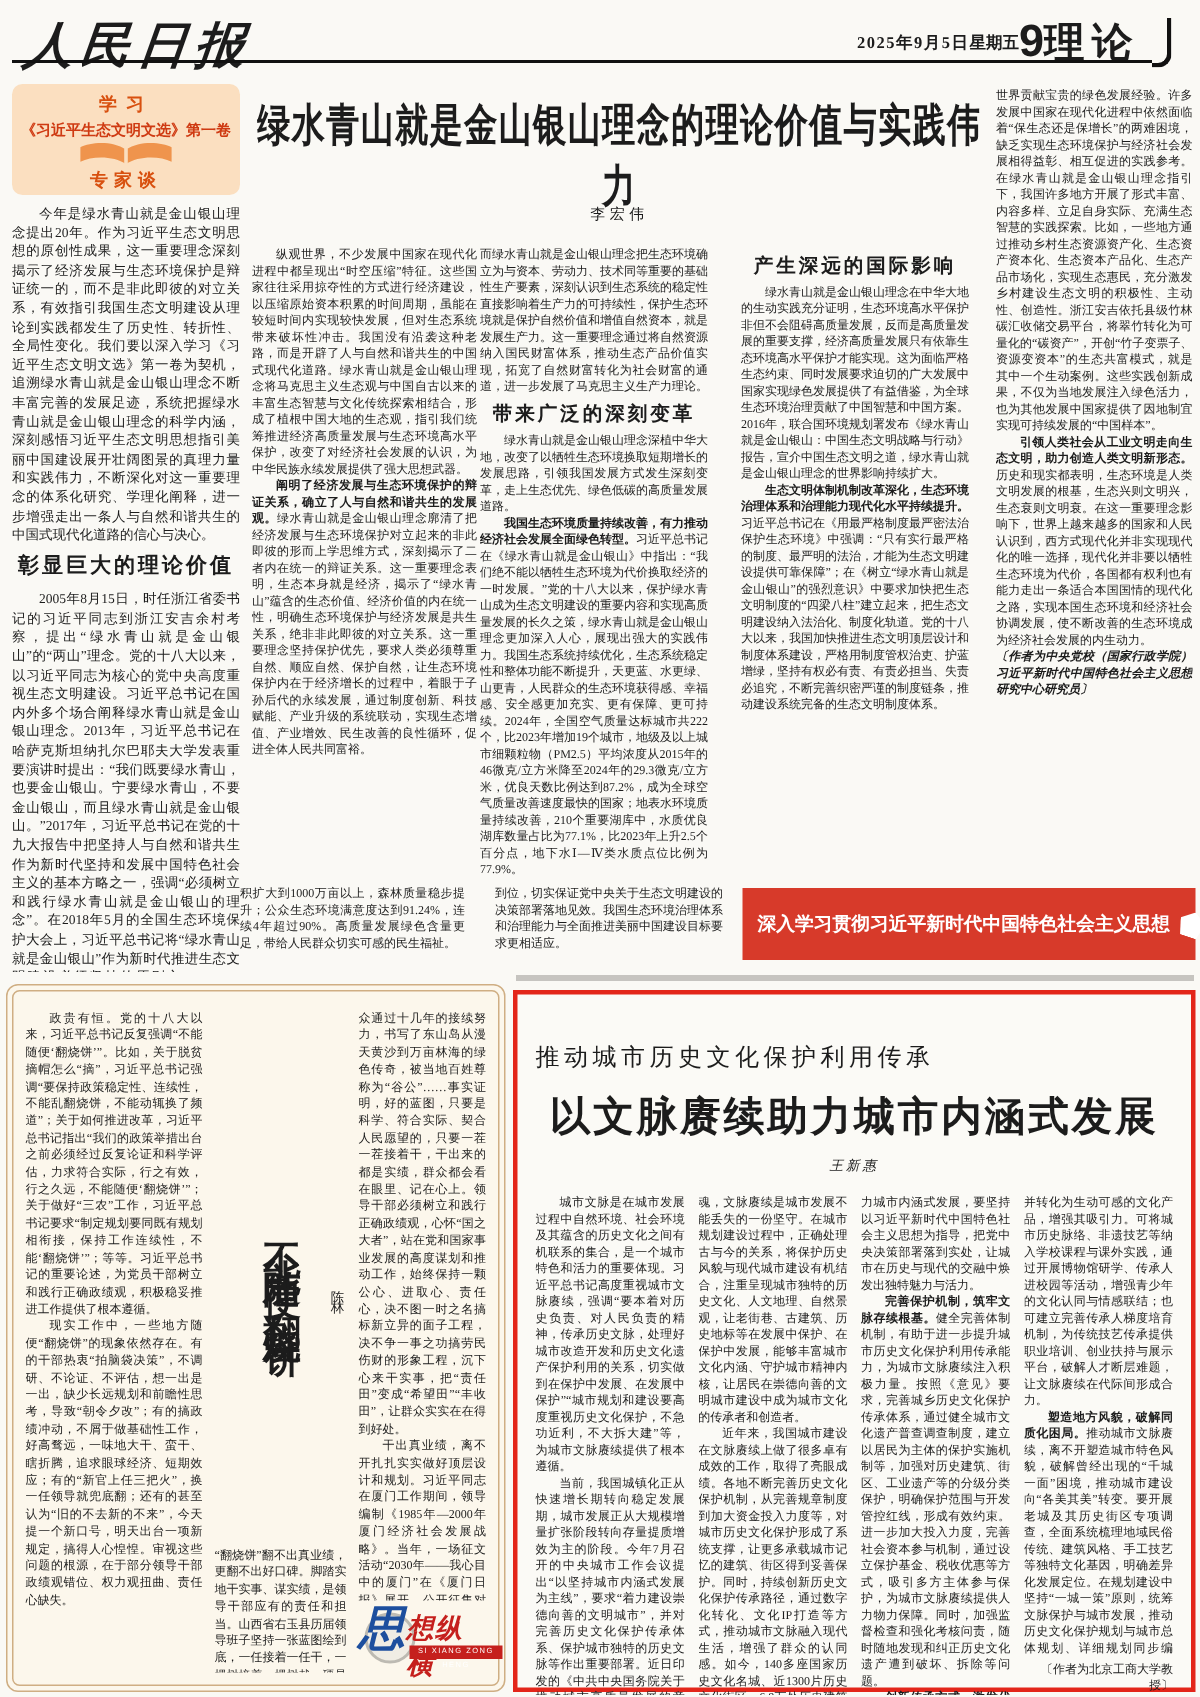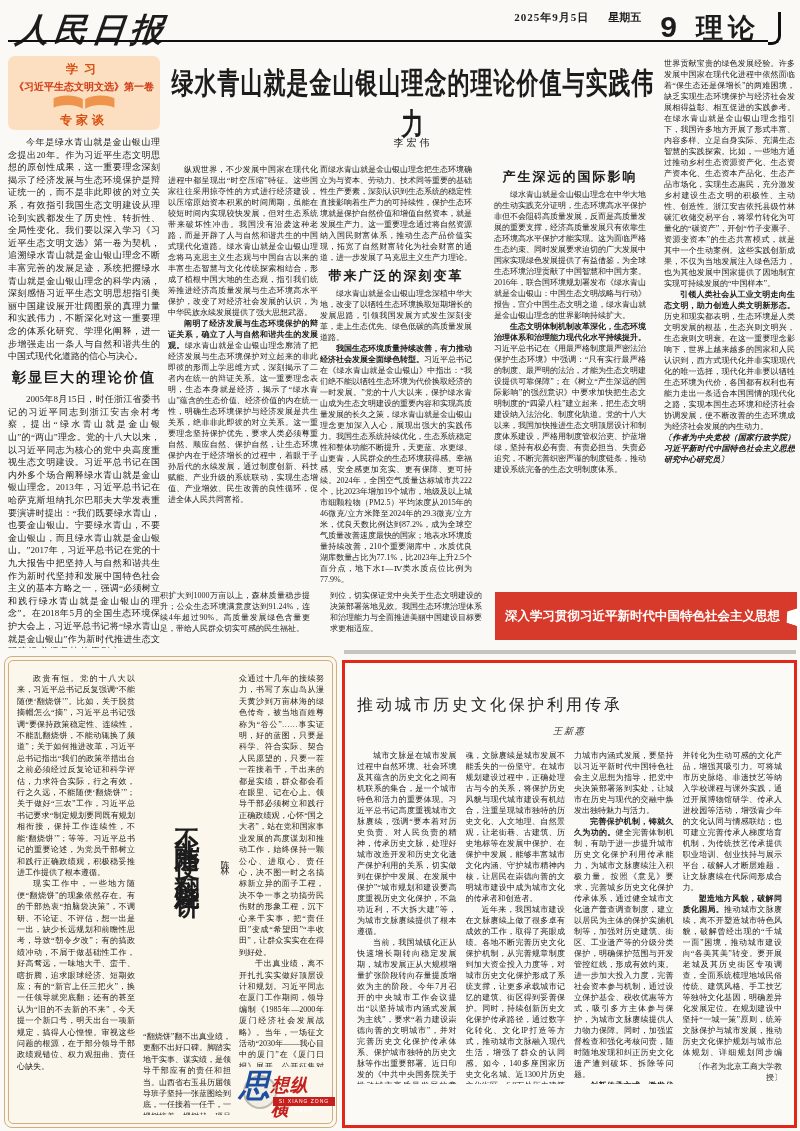--- a/index.html
+++ b/index.html
@@ -2,21 +2,21 @@
 <html><head>
 <meta charset="utf-8">
 <style>
   html,body{margin:0;padding:0;}
   body{width:800px;height:1131px;position:relative;overflow:hidden;background:#faf9f5;
        font-family:"Liberation Serif","DejaVu Serif",serif;color:#1c1c1c;}
   .abs{position:absolute;}
   
   .masthead{left:16px;top:8px;font-size:33px;font-weight:bold;font-style:italic;
             letter-spacing:5px;transform:skewX(-6deg);font-family:"Liberation Serif",serif;}
-  .header-right{right:40px;top:10px;display:flex;align-items:flex-start;gap:19px;}
+  .header-right{right:40px;top:10px;display:flex;align-items:center;gap:0;}
   .hdr-date{font-size:11px;font-weight:bold;letter-spacing:1px;}
   .hdr-week{font-size:11px;font-weight:bold;}
   .hdr-pageno{font-size:30px;font-weight:bold;font-family:"Liberation Sans",sans-serif;}
   .hdr-section{font-size:27px;font-weight:900;letter-spacing:5px;font-family:"Liberation Sans",sans-serif;}
   .header-rule{left:8px;top:40px;width:760px;height:2px;background:#111;}
   .header-hook{left:768px;top:12px;width:10px;height:30px;border-right:3px solid #111;
                border-bottom:3px solid #111;border-bottom-right-radius:9px;}
   
   .expert-box{left:8px;top:56px;width:152px;height:74px;background:#fbdfc0;border-radius:7px;
               text-align:center;padding-top:5px;box-sizing:border-box;}
@@ -137,21 +137,21 @@
   <div class="abs col colB">
     <p class="cont">而绿水青山就是金山银山理念把生态环境确立为与资本、劳动力、技术同等重要的基础性生产要素，深刻认识到生态系统的稳定性直接影响着生产力的可持续性，保护生态环境就是保护自然价值和增值自然资本，就是发展生产力。这一重要理念通过将自然资源纳入国民财富体系，推动生态产品价值实现，拓宽了自然财富转化为社会财富的通道，进一步发展了马克思主义生产力理论。</p>
     <div class="subhead">带来广泛的深刻变革</div>
     <p>绿水青山就是金山银山理念深植中华大地，改变了以牺牲生态环境换取短期增长的发展思路，引领我国发展方式发生深刻变革，走上生态优先、绿色低碳的高质量发展道路。</p>
     <p><b class="lead">我国生态环境质量持续改善，有力推动经济社会发展全面绿色转型。</b><span>习近平总书记在《绿水青山就是金山银山》中指出：“我们绝不能以牺牲生态环境为代价换取经济的一时发展。”党的十八大以来，保护绿水青山成为生态文明建设的重要内容和实现高质量发展的长久之策，绿水青山就是金山银山理念更加深入人心，展现出强大的实践伟力。我国生态系统持续优化，生态系统稳定性和整体功能不断提升，天更蓝、水更绿、山更青，人民群众的生态环境获得感、幸福感、安全感更加充实、更有保障、更可持续。2024年，全国空气质量达标城市共222个，比2023年增加19个城市，地级及以上城市细颗粒物（PM2.5）平均浓度从2015年的46微克/立方米降至2024年的29.3微克/立方米，优良天数比例达到87.2%，成为全球空气质量改善速度最快的国家；地表水环境质量持续改善，210个重要湖库中，水质优良湖库数量占比为77.1%，比2023年上升2.5个百分点，地下水Ⅰ—Ⅳ类水质点位比例为77.9%。</span></p>
   </div>
 
   <div class="abs col colC">
     <div class="subhead">产生深远的国际影响</div>
     <p>绿水青山就是金山银山理念在中华大地的生动实践充分证明，生态环境高水平保护非但不会阻碍高质量发展，反而是高质量发展的重要支撑，经济高质量发展只有依靠生态环境高水平保护才能实现。这为面临严格生态约束、同时发展要求迫切的广大发展中国家实现绿色发展提供了有益借鉴，为全球生态环境治理贡献了中国智慧和中国方案。2016年，联合国环境规划署发布《绿水青山就是金山银山：中国生态文明战略与行动》报告，宣介中国生态文明之道，绿水青山就是金山银山理念的世界影响持续扩大。</p>
-    <p><b class="lead">生态文明体制机制改革深化，生态环境治理体系和治理能力现代化水平持续提升。</b><span>习近平总书记在《用最严格制度最严密法治保护生态环境》中强调：“只有实行最严格的制度、最严明的法治，才能为生态文明建设提供可靠保障”；在《树立“产生深远的国际影响”的强烈意识》中要求加快把生态文明制度的“四梁八柱”建立起来，把生态文明建设纳入法治化、制度化轨道。党的十八大以来，我国加快推进生态文明顶层设计和制度体系建设，严格用制度管权治吏、护蓝增绿，坚持有权必有责、有责必担当、失责必追究，不断完善织密严谨的制度链条，推动建设系统完备的生态文明制度体系。</span></p>
+    <p><b class="lead">生态文明体制机制改革深化，生态环境治理体系和治理能力现代化水平持续提升。</b><span>习近平总书记在《用最严格制度最严密法治保护生态环境》中强调：“只有实行最严格的制度、最严明的法治，才能为生态文明建设提供可靠保障”；在《树立“绿水青山就是金山银山”的强烈意识》中要求加快把生态文明制度的“四梁八柱”建立起来，把生态文明建设纳入法治化、制度化轨道。党的十八大以来，我国加快推进生态文明顶层设计和制度体系建设，严格用制度管权治吏、护蓝增绿，坚持有权必有责、有责必担当、失责必追究，不断完善织密严谨的制度链条，推动建设系统完备的生态文明制度体系。</span></p>
   </div>
 
   <div class="abs col colD">
     <p class="cont">世界贡献宝贵的绿色发展经验。许多发展中国家在现代化进程中依然面临着“保生态还是保增长”的两难困境，缺乏实现生态环境保护与经济社会发展相得益彰、相互促进的实践参考。在绿水青山就是金山银山理念指引下，我国许多地方开展了形式丰富、内容多样、立足自身实际、充满生态智慧的实践探索。比如，一些地方通过推动乡村生态资源资产化、生态资产资本化、生态资本产品化、生态产品市场化，实现生态惠民，充分激发乡村建设生态文明的积极性、主动性、创造性。浙江安吉依托县级竹林碳汇收储交易平台，将翠竹转化为可量化的“碳资产”，开创“竹子变票子、资源变资本”的生态共富模式，就是其中一个生动案例。这些实践创新成果，不仅为当地发展注入绿色活力，也为其他发展中国家提供了因地制宜实现可持续发展的“中国样本”。</p>
     <p><b class="lead">引领人类社会从工业文明走向生态文明，助力创造人类文明新形态。</b><span>历史和现实都表明，生态环境是人类文明发展的根基，生态兴则文明兴，生态衰则文明衰。在这一重要理念影响下，世界上越来越多的国家和人民认识到，西方式现代化并非实现现代化的唯一选择，现代化并非要以牺牲生态环境为代价，各国都有权利也有能力走出一条适合本国国情的现代化之路，实现本国生态环境和经济社会协调发展，使不断改善的生态环境成为经济社会发展的内生动力。</span></p>
     <p class="cont credit">〔作者为中央党校（国家行政学院）习近平新时代中国特色社会主义思想研究中心研究员〕</p>
   </div>
 
   <div class="abs col blockE">
     <p class="cont">积扩大到1000万亩以上，森林质量稳步提升；公众生态环境满意度达到91.24%，连续4年超过90%。高质量发展绿色含量更足，带给人民群众切实可感的民生福祉。</p>
@@ -191,34 +191,35 @@
           <span class="logo-si">思</span>
           <span class="logo-rest">想纵横</span>
           <span class="logo-bar">SI XIANG ZONG HENG</span>
         </div>
       </div>
     </div>
   </div>
 
   <div class="abs city-box">
     <div class="city-kicker">推动城市历史文化保护利用传承</div>
+    <div class="city-headline">以文脉赓续助力城市内涵式发展</div>
     <div class="city-byline">王新惠</div>
     <div class="city-cols">
       <div class="city-col">
         <p>城市文脉是在城市发展过程中自然环境、社会环境及其蕴含的历史文化之间有机联系的集合，是一个城市特色和活力的重要体现。习近平总书记高度重视城市文脉赓续，强调“要本着对历史负责、对人民负责的精神，传承历史文脉，处理好城市改造开发和历史文化遗产保护利用的关系，切实做到在保护中发展、在发展中保护”“城市规划和建设要高度重视历史文化保护，不急功近利，不大拆大建”等，为城市文脉赓续提供了根本遵循。</p>
         <p>当前，我国城镇化正从快速增长期转向稳定发展期，城市发展正从大规模增量扩张阶段转向存量提质增效为主的阶段。今年7月召开的中央城市工作会议提出“以坚持城市内涵式发展为主线”，要求“着力建设崇德向善的文明城市”，并对完善历史文化保护传承体系、保护城市独特的历史文脉等作出重要部署。近日印发的《中共中央国务院关于推动城市高质量发展的意见》（以下简称《意见》）提出“促进城市文化繁荣发展”，要求“推动城市历史文化保护利用传承”。贯彻落实习近平总书记重要讲话精神和党中央决策部署，要以文脉赓续助力城市内涵式发展。</p>
 
       </div>
       <div class="city-col">
         <p class="cont">魂，文脉赓续是城市发展不能丢失的一份坚守。在城市规划建设过程中，正确处理古与今的关系，将保护历史风貌与现代城市建设有机结合，注重呈现城市独特的历史文化、人文地理、自然景观，让老街巷、古建筑、历史地标等在发展中保护、在保护中发展，能够丰富城市文化内涵、守护城市精神内核，让居民在崇德向善的文明城市建设中成为城市文化的传承者和创造者。</p>
         <p>近年来，我国城市建设在文脉赓续上做了很多卓有成效的工作，取得了亮眼成绩。各地不断完善历史文化保护机制，从完善规章制度到加大资金投入力度等，对城市历史文化保护形成了系统支撑，让更多承载城市记忆的建筑、街区得到妥善保护。同时，持续创新历史文化保护传承路径，通过数字化转化、文化IP打造等方式，推动城市文脉融入现代生活，增强了群众的认同感。如今，140多座国家历史文化名城、近1300片历史文化街区、6.8万处历史建筑等，构成了传承中华优秀传统文化的丰厚载体，让城市留住记忆，让人们记住乡愁。同时需要看到，部分城市的文脉赓续仍面临挑战，比如对历史文化资源的保护重视不足、文化保护传承发展尚有薄弱环节、城市文化建设的同质化问题比较突出等。赓续城市文脉，助</p>
       </div>
       <div class="city-col">
         <p class="cont">力城市内涵式发展，要坚持以习近平新时代中国特色社会主义思想为指导，把党中央决策部署落到实处，让城市在历史与现代的交融中焕发出独特魅力与活力。</p>
-        <p><b class="lead">完善保护机制，铸就久久为功的。</b><span>健全完善体制机制，有助于进一步提升城市历史文化保护利用传承能力，为城市文脉赓续注入积极力量。按照《意见》要求，完善城乡历史文化保护传承体系，通过健全城市文化遗产普查调查制度，建立以居民为主体的保护实施机制等，加强对历史建筑、街区、工业遗产等的分级分类保护，明确保护范围与开发管控红线，形成有效约束。进一步加大投入力度，完善社会资本参与机制，通过设立保护基金、税收优惠等方式，吸引多方主体参与保护，为城市文脉赓续提供人力物力保障。同时，加强监督检查和强化考核问责，随时随地发现和纠正历史文化遗产遭到破坏、拆除等问题。</span></p>
+        <p><b class="lead">完善保护机制，筑牢文脉存续根基。</b><span>健全完善体制机制，有助于进一步提升城市历史文化保护利用传承能力，为城市文脉赓续注入积极力量。按照《意见》要求，完善城乡历史文化保护传承体系，通过健全城市文化遗产普查调查制度，建立以居民为主体的保护实施机制等，加强对历史建筑、街区、工业遗产等的分级分类保护，明确保护范围与开发管控红线，形成有效约束。进一步加大投入力度，完善社会资本参与机制，通过设立保护基金、税收优惠等方式，吸引多方主体参与保护，为城市文脉赓续提供人力物力保障。同时，加强监督检查和强化考核问责，随时随地发现和纠正历史文化遗产遭到破坏、拆除等问题。</span></p>
         <p><b class="lead">创新传承方式，激发代际传承活力。</b></p>
       </div>
       <div class="city-col city-col4">
         <div class="txt">
           <p class="cont">并转化为生动可感的文化产品，增强其吸引力。可将城市历史脉络、非遗技艺等纳入学校课程与课外实践，通过开展博物馆研学、传承人进校园等活动，增强青少年的文化认同与情感联结；也可建立完善传承人梯度培育机制，为传统技艺传承提供职业培训、创业扶持与展示平台，破解人才断层难题，让文脉赓续在代际间形成合力。</p>
           <p><b class="lead">塑造地方风貌，破解同质化困局。</b><span>推动城市文脉赓续，离不开塑造城市特色风貌，破解曾经出现的“千城一面”困境，推动城市建设向“各美其美”转变。要开展老城及其历史街区专项调查，全面系统梳理地域民俗传统、建筑风格、手工技艺等独特文化基因，明确差异化发展定位。在规划建设中坚持“一城一策”原则，统筹文脉保护与城市发展，推动历史文化保护规划与城市总体规划、详细规划同步编制、同步实施，让文脉元素自然融入城市日常生活，实现文化保护与城市功能升级的良性循环。</span></p>
         </div>
         <div class="city-credit">〔作者为北京工商大学教授〕</div>
       </div>
     </div>

